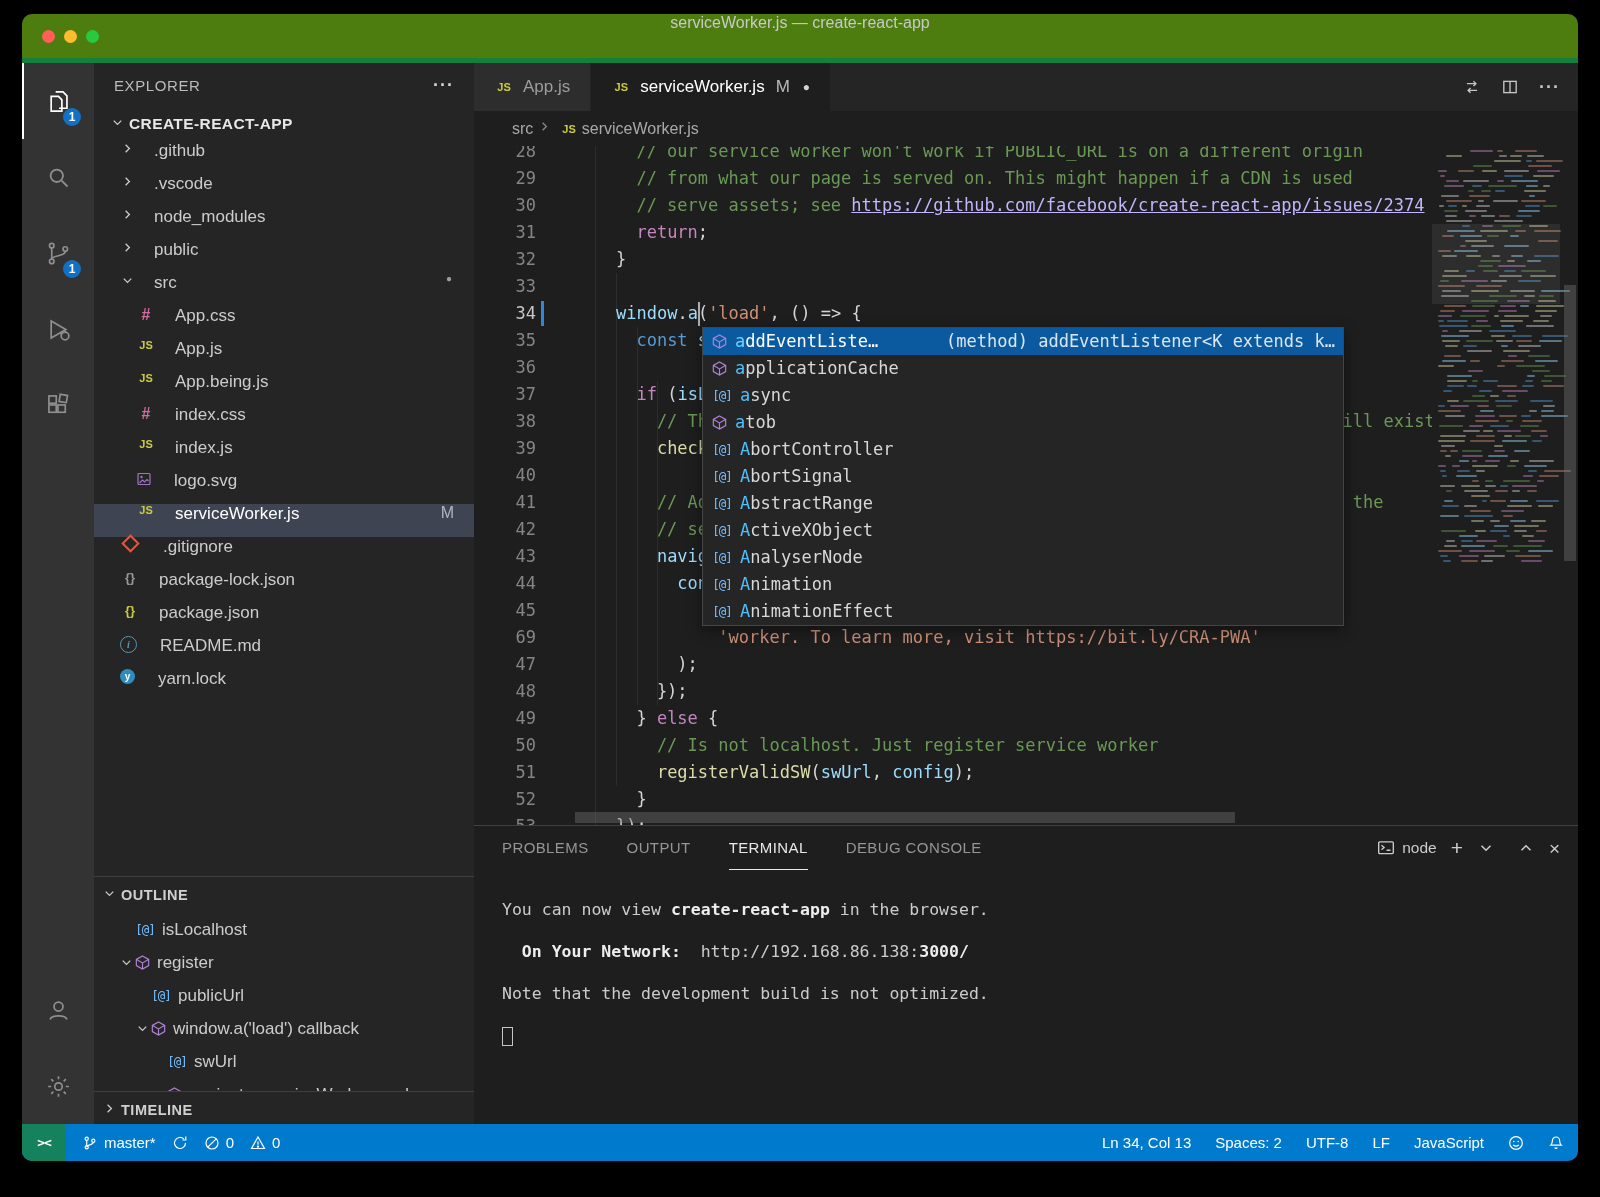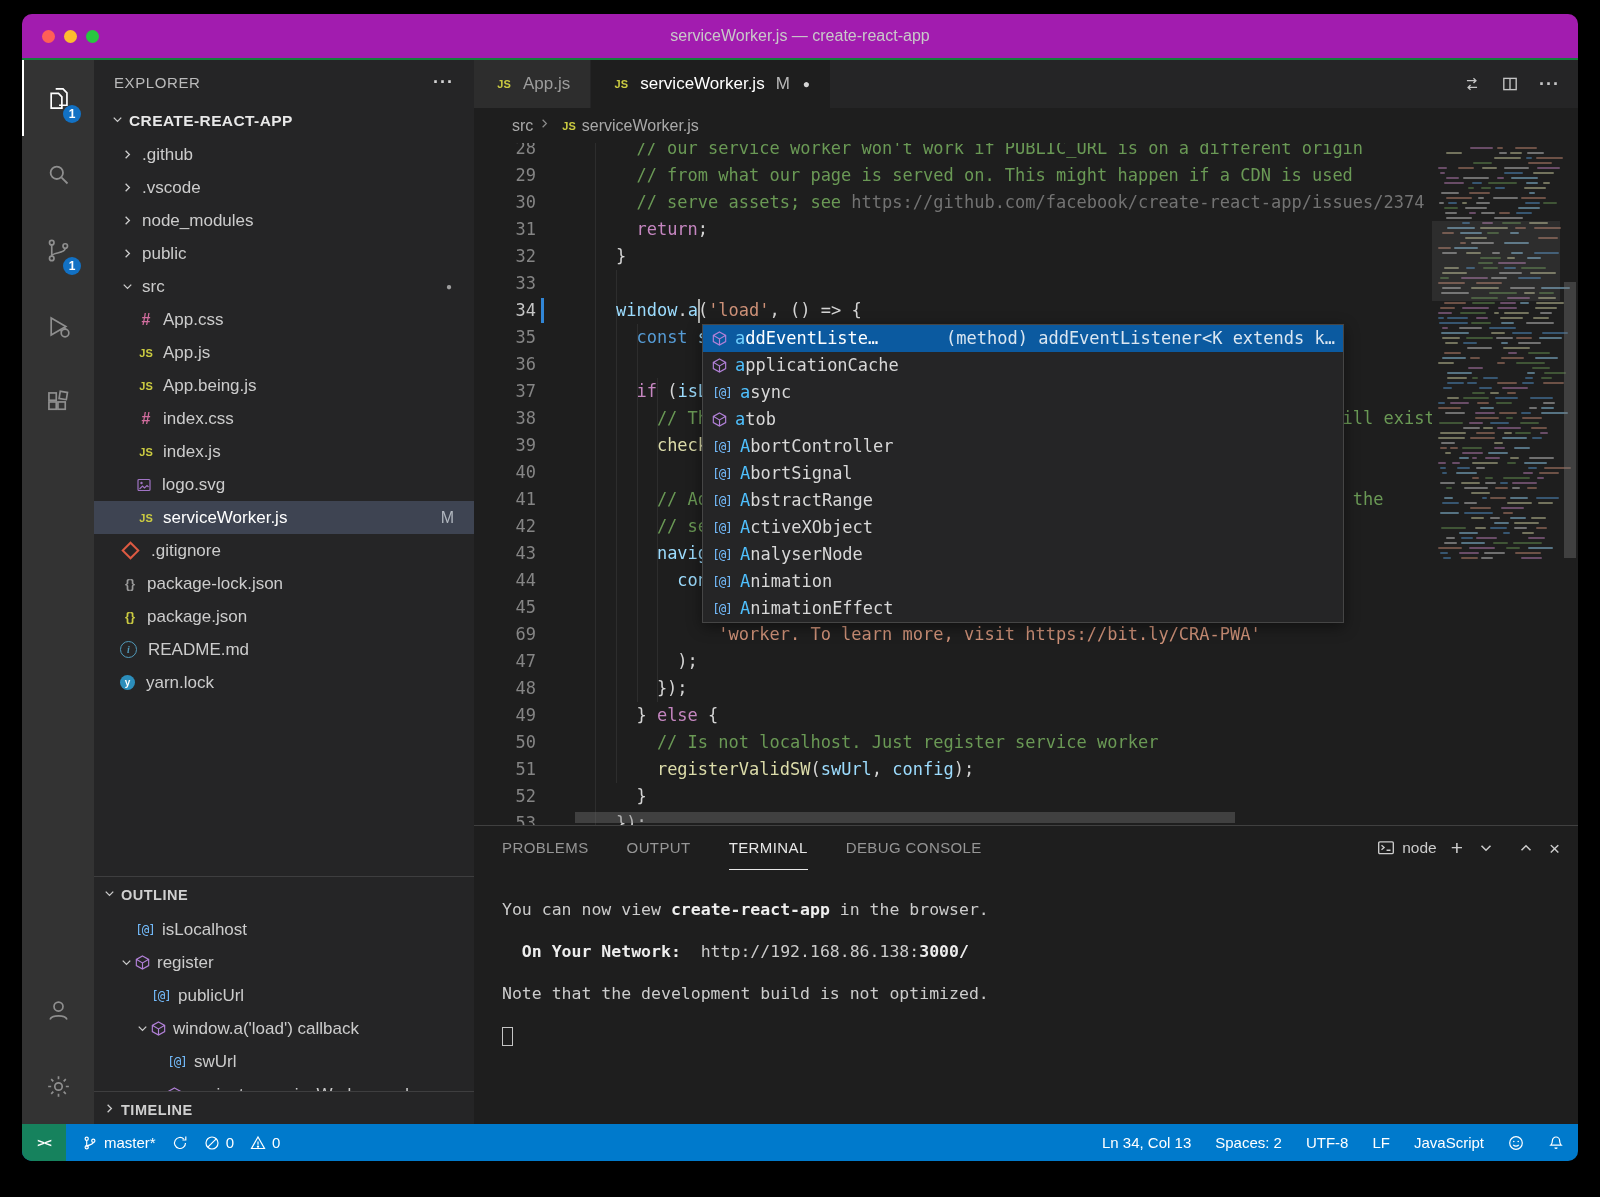--- a/index.html
+++ b/index.html
@@ -1,38 +1,38 @@
 <!DOCTYPE html>
 <html><head>
 <meta charset="utf-8">
 <style>
   html,body{margin:0;padding:0;background:#000;}
   body{width:1600px;height:1197px;position:relative;overflow:hidden;font-family:"Liberation Sans",sans-serif;-webkit-font-smoothing:antialiased;}
   .window{position:absolute;left:22px;top:14px;width:1556px;height:1147px;background:#1e1e1e;border-radius:10px;overflow:hidden;display:flex;flex-direction:column;box-shadow:0 25px 70px rgba(0,0,0,.7);}
   
-  .titlebar{height:44px;flex:none;background:#a21caf;position:relative;display:flex;align-items:center;justify-content:center;border-bottom:2px solid #15803d;}
+  .titlebar{height:44px;flex:none;background:#4d7c0f;position:relative;display:flex;align-items:flex-start;justify-content:center;border-bottom:5px solid #15803d;}
   .tl-group{position:absolute;left:20px;top:0;height:100%;display:flex;align-items:center;gap:9px;}
   .tl{width:13px;height:13px;border-radius:50%;}
   .tl-red{background:#ff5f57}.tl-yellow{background:#febc2e}.tl-green{background:#28c840}
   .win-title{color:#c9c9c9;font-size:16px;}
   
   .main{flex:1;display:flex;min-height:0;}
   .activitybar{width:72px;flex:none;background:#333333;display:flex;flex-direction:column;color:#8f8f8f;}
   .ab-top{flex:1}
   .ab-item{height:76px;display:flex;align-items:center;justify-content:center;position:relative;color:#8f8f8f;cursor:pointer;}
   .ab-item.active{color:#ffffff;box-shadow:inset 2px 0 0 #ffffff;}
   .ab-svg{width:27px;height:27px;}
   .ab-badge{position:absolute;right:13px;bottom:13px;min-width:18px;height:18px;border-radius:9px;background:#1271c4;color:#fff;font-size:12px;display:flex;align-items:center;justify-content:center;font-weight:bold;}
   
   .sidebar{width:380px;flex:none;background:#252526;display:flex;flex-direction:column;color:#cccccc;overflow:hidden;}
   .sidebar-header{height:44px;flex:none;display:flex;align-items:center;padding:0 20px;font-size:15px;letter-spacing:.6px;color:#bbbbbb;justify-content:center;}
   .sidebar-header .more{margin-left:auto;color:#d4d4d4;font-size:18px;font-weight:bold;letter-spacing:1px;cursor:pointer;}
   .root-row{height:34px;flex:none;display:flex;align-items:center;padding-left:16px;font-weight:bold;font-size:15.5px;letter-spacing:.4px;color:#e8e8e8;cursor:pointer;}
   .tree{flex:1;overflow:hidden;}
-  .tree-row{height:33px;display:flex;align-items:center;font-size:17px;color:#cccccc;cursor:pointer;white-space:nowrap;}
+  .tree-row{height:33px;display:flex;align-items:flex-start;font-size:17px;color:#cccccc;cursor:pointer;white-space:nowrap;gap:12px;}
   .tree-row.selected{background:#3e4452;color:#ffffff;}
   .tree-label{margin-left:7px;}
   .tree-badge{margin-left:auto;margin-right:20px;color:#b0b6be;font-size:16px;}
   .tree-dot{margin-left:auto;margin-right:22px;color:#9e9e9e;font-size:10px;}
   .chev{width:15px;height:15px;flex:none;color:#cccccc;}
   .chev-slot{width:15px;flex:none;display:inline-block;}
   .fi{font-weight:bold;font-size:11px;width:20px;flex:none;display:inline-block;text-align:center;font-family:"Liberation Sans",sans-serif;}
   .fi-js{color:#cbcb41;}
   .fi-css{color:#d16d9e;font-size:16px;}
   .fi-json{color:#cbcb41;font-size:13px;}
@@ -64,21 +64,21 @@
   
   .editor{flex:1;position:relative;overflow:hidden;font-family:"DejaVu Sans Mono","Liberation Mono",monospace;font-size:17px;line-height:27px;min-height:0;}
   .guide{position:absolute;width:1px;background:rgba(255,255,255,.07);z-index:0;}
   .lines{position:absolute;top:-8px;left:0;width:1800px;z-index:1;}
   .line-row{display:flex;height:27px;white-space:pre;}
   .num{width:62px;flex:none;text-align:right;color:#858585;}
   .modcol{width:39px;flex:none;position:relative;}
   .modcol.modified::after{content:"";position:absolute;left:5px;top:1px;width:3px;height:25px;background:#3186d6;}
   .num.active{color:#c6c6c6;}
   .s-cm{color:#6a9955}.s-kw{color:#c586c0}.s-kw2{color:#569cd6}.s-vr{color:#9cdcfe}.s-str{color:#ce9178}.s-fn{color:#dcdcaa}.s-pun{color:#d4d4d4}
-  .s-cl{color:#737373;text-align:center;}
+  .s-cl{color:#c4b5fd;text-decoration:underline;text-align:center;}
   .cursor{position:absolute;left:224px;top:156px;width:2px;height:24px;background:#aeafad;z-index:3;}
   
   .suggest{position:absolute;left:228px;top:181px;width:640px;background:#252526;border:1px solid #454545;z-index:6;box-shadow:0 4px 14px rgba(0,0,0,.45);}
   .sg-row{height:27px;display:flex;align-items:center;padding:0 8px;gap:7px;color:#d8d8d8;white-space:pre;cursor:pointer;overflow:hidden;}
   .sg-row.selected{background:#0b5aa0;color:#ffffff;}
   .sg-label{flex:none;}
   .m{color:#4fc1ff;}
   .sg-row.selected .m{color:#6fd0ff;}
   .sg-detail{margin-left:auto;color:rgba(255,255,255,.85);overflow:hidden;white-space:nowrap;flex:0 1 auto;}
   

